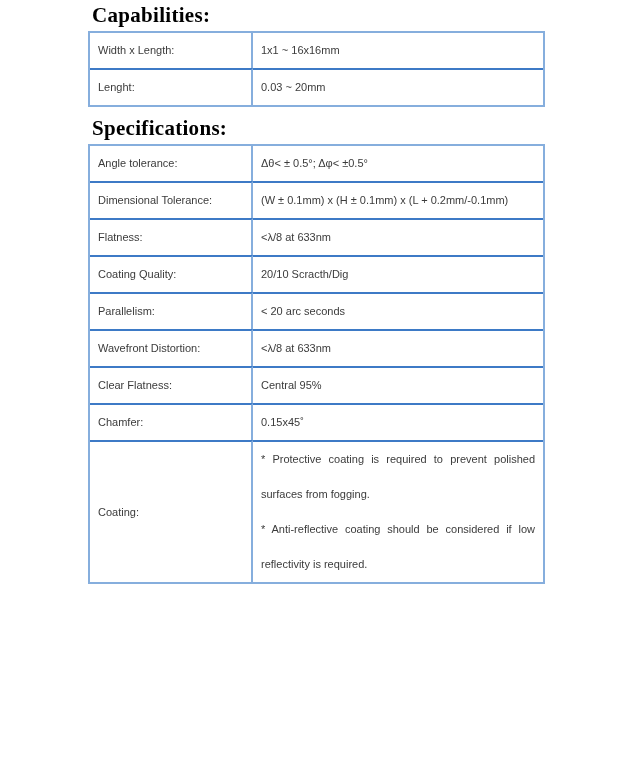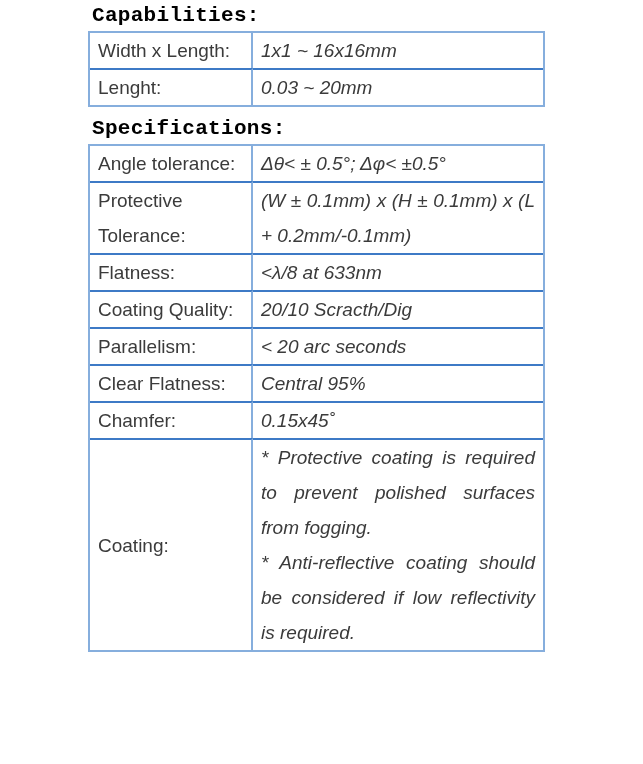--- a/index.html
+++ b/index.html
@@ -19,47 +19,47 @@
     height: 764px;
     overflow: hidden;
     font-family: "Liberation Sans", sans-serif;
     color: var(--text);
   }
   .doc {
     padding: 4px 0 0 88px;
     width: 457px;
   }
   .section-title {
-    font-family: Liberation Mono, monospace;
+    font-family: Liberation Serif, serif;
     font-weight: bold;
     color: var(--heading);
     font-size: 21px;
     line-height: 23px;
     margin: 0 0 4px 4px;
     letter-spacing: 0.3px;
   }
   .spec-section { margin-top: 10px; }
   table.data-table {
     border-collapse: separate;
     border-spacing: 0;
     border: 2px solid var(--border-outer);
     width: 453px;
   }
   td {
-    font-size: 19px;
+    font-size: 11px;
     line-height: 35px;
     height: 35px;
     padding: 0 8px;
     vertical-align: middle;
   }
   td.label-cell {
     width: 145px;
     border-right: 2px solid var(--border-outer);
   }
-  td.value-cell { width: 274px; font-style: italic; }
+  td.value-cell { width: 274px; }
   tr + tr td { border-top: 2px solid var(--border-inner-h); }
   td p {
     margin: 0;
     text-align: justify;
   }
 </style>
 </head>
 <body>
 
 <div class="doc">
@@ -88,41 +88,47 @@
     <h2 class="section-title">Specifications:</h2>
     <table class="data-table">
       <tbody>
           <tr>
             <td class="label-cell">Angle tolerance:</td>
             <td class="value-cell">
               <p>Δθ&lt; ± 0.5°; Δφ&lt; ±0.5°</p>
             </td>
           </tr>
           <tr>
-            <td class="label-cell">Protective Tolerance:</td>
+            <td class="label-cell">Dimensional Tolerance:</td>
             <td class="value-cell">
               <p>(W ± 0.1mm) x (H ± 0.1mm) x (L + 0.2mm/-0.1mm)</p>
             </td>
           </tr>
           <tr>
             <td class="label-cell">Flatness:</td>
             <td class="value-cell">
               <p>&lt;λ/8 at 633nm</p>
             </td>
           </tr>
           <tr>
             <td class="label-cell">Coating Quality:</td>
             <td class="value-cell">
               <p>20/10 Scracth/Dig</p>
             </td>
           </tr>
           <tr>
             <td class="label-cell">Parallelism:</td>
             <td class="value-cell">
               <p>&lt; 20 arc seconds</p>
+            </td>
+          </tr>
+          <tr>
+            <td class="label-cell">Wavefront Distortion:</td>
+            <td class="value-cell">
+              <p>&lt;λ/8 at 633nm</p>
             </td>
           </tr>
           <tr>
             <td class="label-cell">Clear Flatness:</td>
             <td class="value-cell">
               <p>Central 95%</p>
             </td>
           </tr>
           <tr>
             <td class="label-cell">Chamfer:</td>

